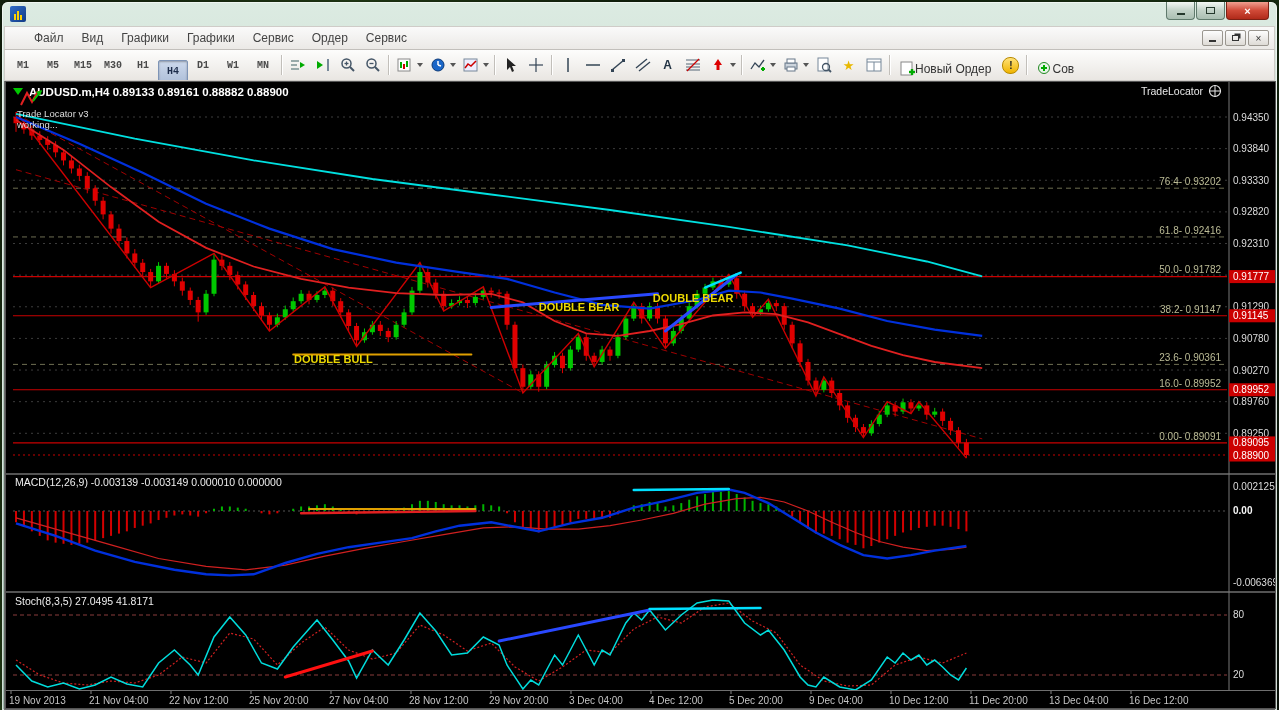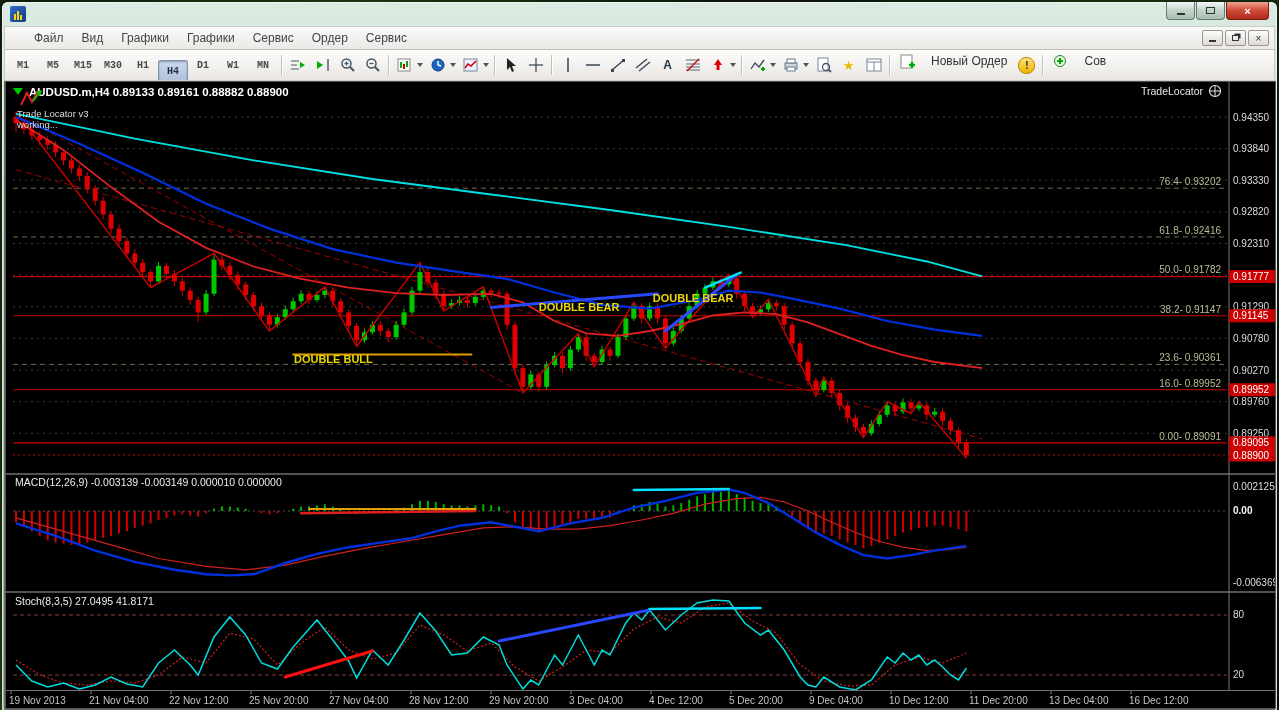--- a/index.html
+++ b/index.html
@@ -39,21 +39,21 @@
   .glyph-rest{display:block;width:7px;height:6px;border:1px solid #333;box-shadow:2px -2px 0 -0.5px #333;box-sizing:border-box;}
   
   .toolbar{height:30px;background:linear-gradient(#fdfdfc,#e9e6e2);border:1px solid #cfccc8;border-top:none;
     display:flex;align-items:center;padding:0 3px;white-space:nowrap;overflow:hidden;}
   .tfbtn{min-width:24px;height:21px;display:inline-flex;align-items:center;justify-content:center;
     font-size:10px;font-weight:bold;color:#4a4a4a;border:1px solid transparent;border-radius:2px;padding:0 2px;font-family:Liberation Mono, monospace;}
   .tfbtn.active{background:linear-gradient(#cdd9ec,#aebfd9);border:1px solid #7e94b6;box-shadow:inset 0 1px 2px rgba(0,0,0,.3);color:#1c2c4a;margin-top:12px;}
   .tbtn{width:23px;height:21px;display:inline-flex;align-items:center;justify-content:center;border:1px solid transparent;border-radius:2px;}
   .caret{width:0;height:0;border-left:3px solid transparent;border-right:3px solid transparent;border-top:4px solid #555;margin:0 2px 0 0;}
   .sep{width:1px;height:20px;background:#c2bfba;box-shadow:1px 0 0 #fff;margin:0 3px;flex:none;}
-  .txtbtn{display:inline-flex;align-items:flex-start;gap:16px;height:22px;padding:0 6px;font-size:12px;color:#333;border:1px solid transparent;border-radius:2px;}
+  .txtbtn{display:inline-flex;align-items:flex-end;gap:0;height:22px;padding:0 6px;font-size:12px;color:#333;border:1px solid transparent;border-radius:2px;}
   .star{color:#e8b800;font-size:13px;}
   .warn{color:#222;background:linear-gradient(#ffe27a,#f0b400);border:1px solid #b88a00;border-radius:8px;width:15px;height:15px;
     display:inline-flex;align-items:center;justify-content:center;font-size:10px;font-weight:bold;}
   
   .chart-area{height:628px;background:#000;border:1px solid #6b6b6b;border-top:none;box-sizing:content-box;}
   svg text{font-family:"Liberation Sans",sans-serif;}
   .ax{fill:#dcdcdc;font-size:10px;}
   .ax0{fill:#f5f5f5;font-size:10px;font-weight:bold;}
   .fib{fill:#bcbc96;font-size:10px;}
   .lbl{fill:#ecd800;font-size:11px;font-weight:bold;}

